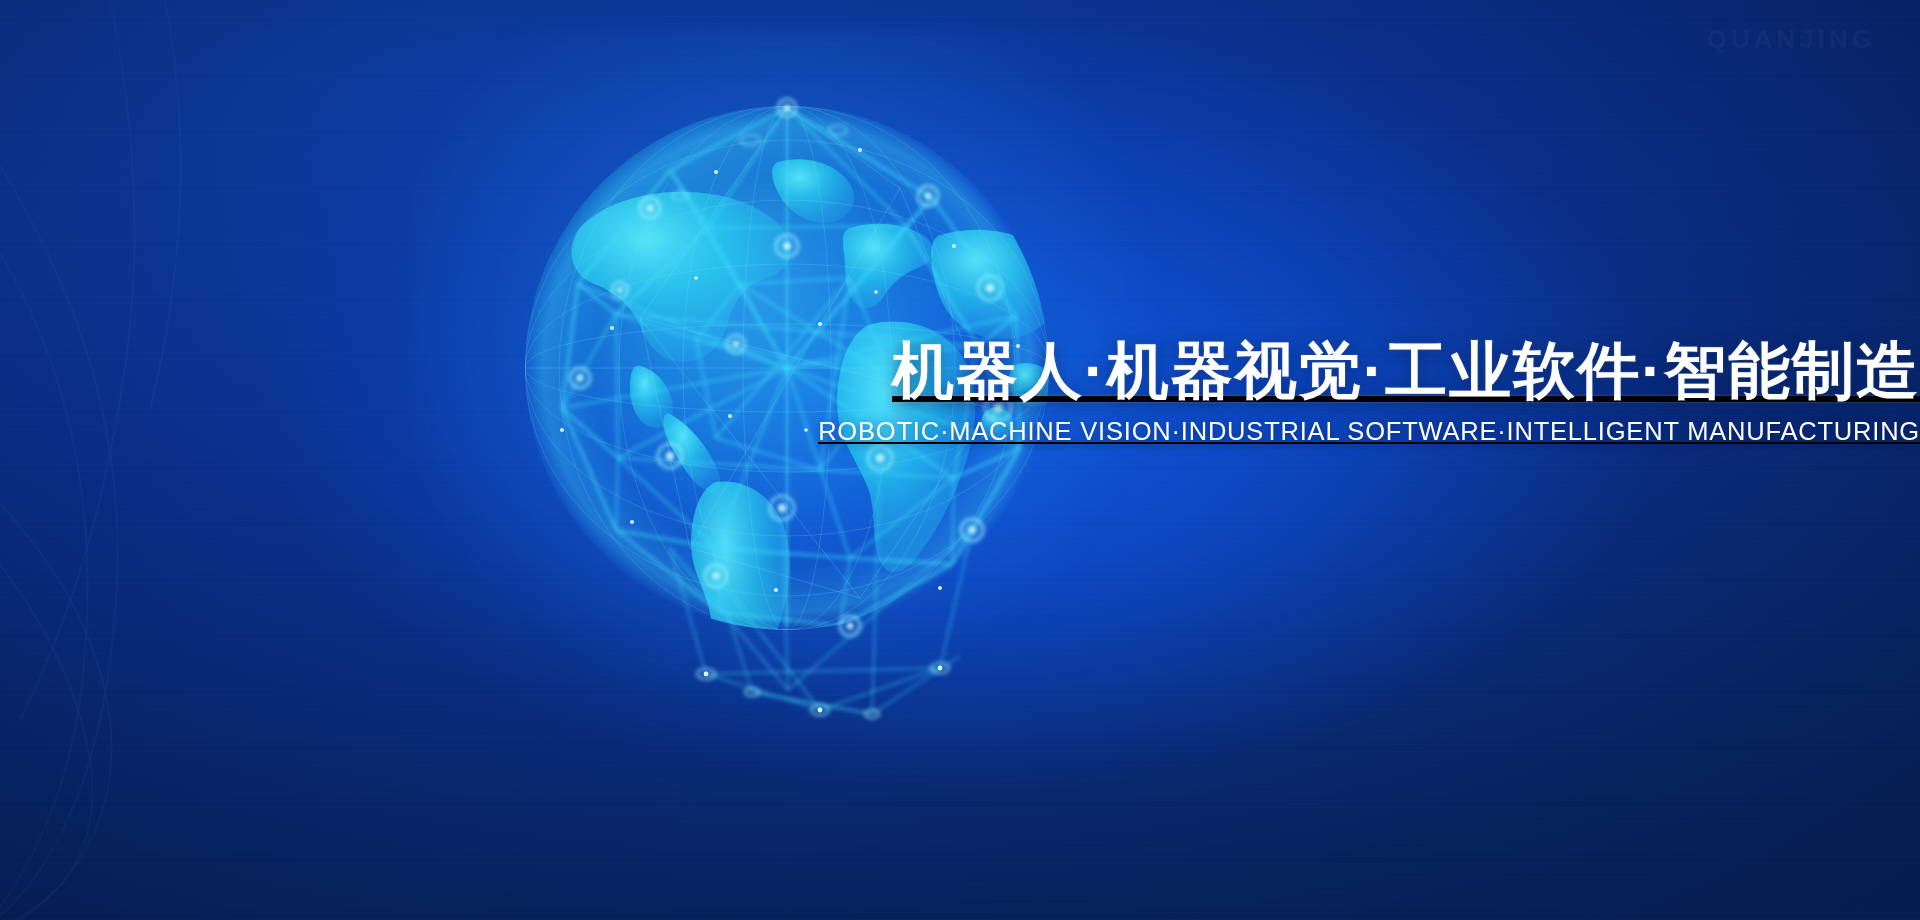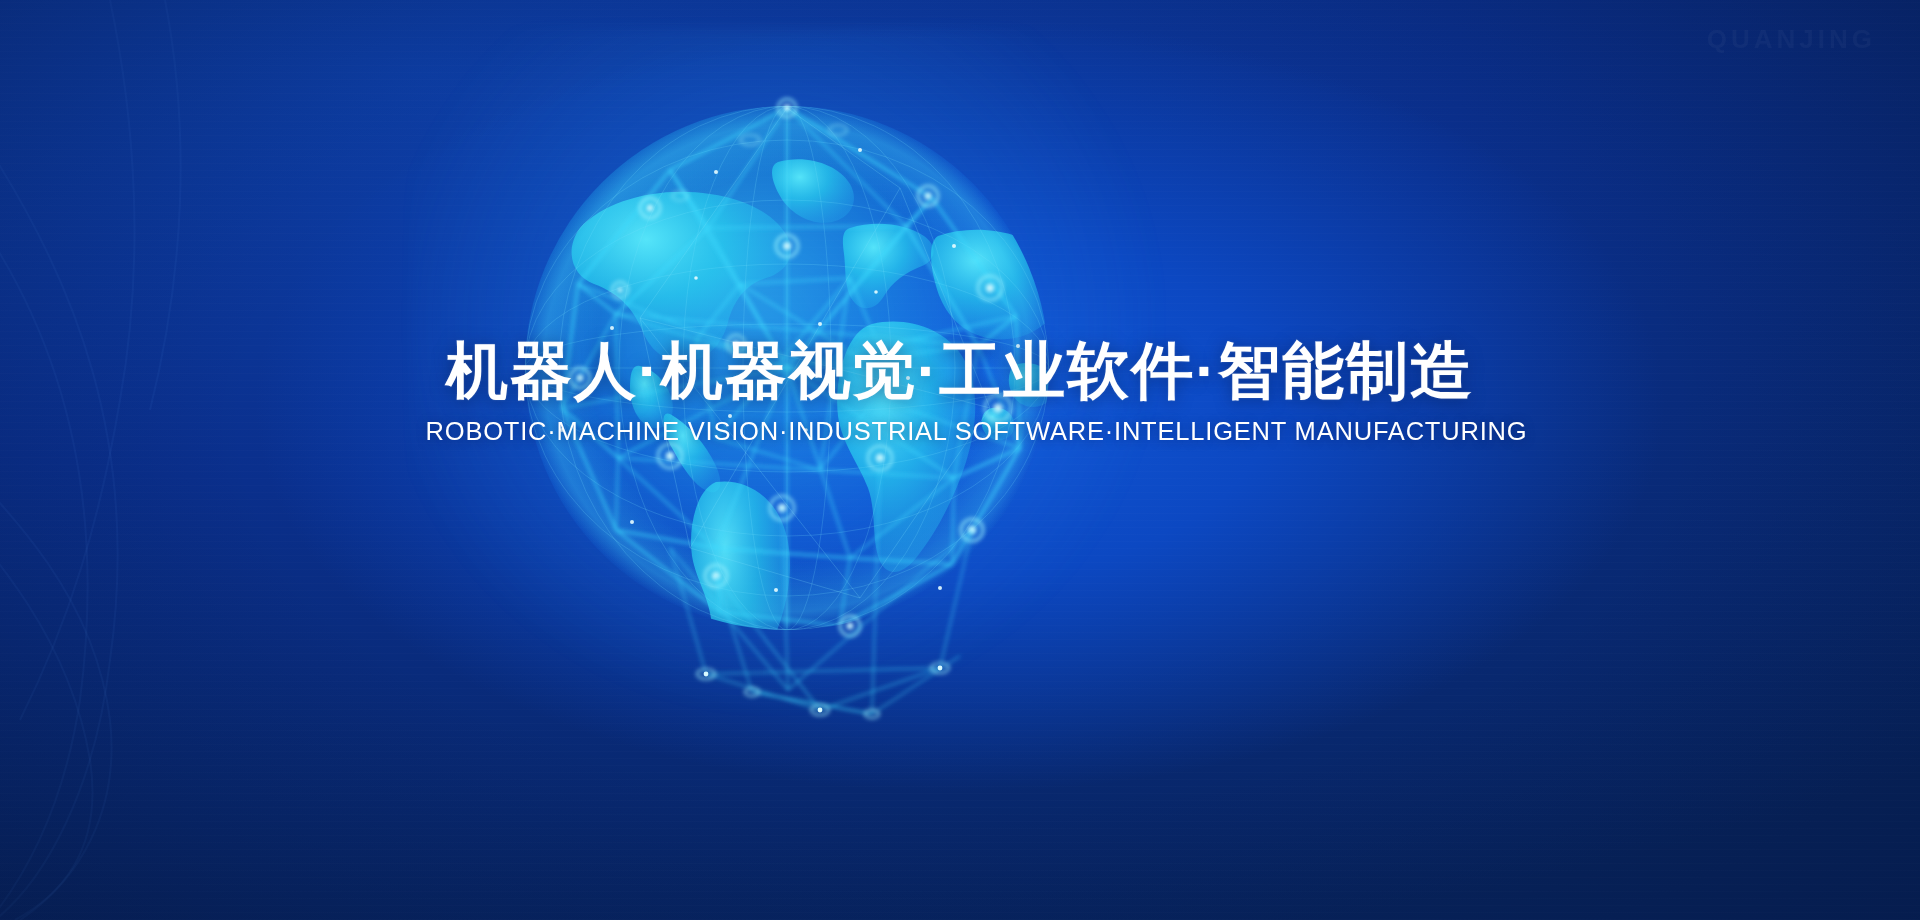--- a/index.html
+++ b/index.html
@@ -30,22 +30,23 @@
   .globe-wrap{position:absolute;left:520px;top:78px;width:534px;height:720px;}
   .globe-glow{
     position:absolute;left:-110px;top:-50px;width:754px;height:700px;
     background:radial-gradient(circle at 48% 42%, rgba(60,190,255,.34) 0%, rgba(40,150,255,.16) 38%, rgba(20,90,220,0) 70%);
     filter:blur(6px);
   }
   .globe-svg{position:absolute;left:0;top:0;}
 
   
   .copy{
-    position:absolute;left:0;right:0;top:338px;text-align:center;
+    position:absolute;left:0;right:0;top:338px;text-align:right;
     z-index:40;
+    text-decoration:underline;
   }
   .headline{
     margin:0;color:#ffffff;font-weight:700;
     font-size:62px;line-height:1.08;letter-spacing:2px;
     text-shadow:0 2px 16px rgba(6,30,90,.55),0 0 2px rgba(255,255,255,.25);
     white-space:nowrap;
   }
   .subline{
     margin:12px 0 0;color:#ffffff;font-weight:400;
     font-size:25.5px;letter-spacing:.8px;line-height:1.1;

